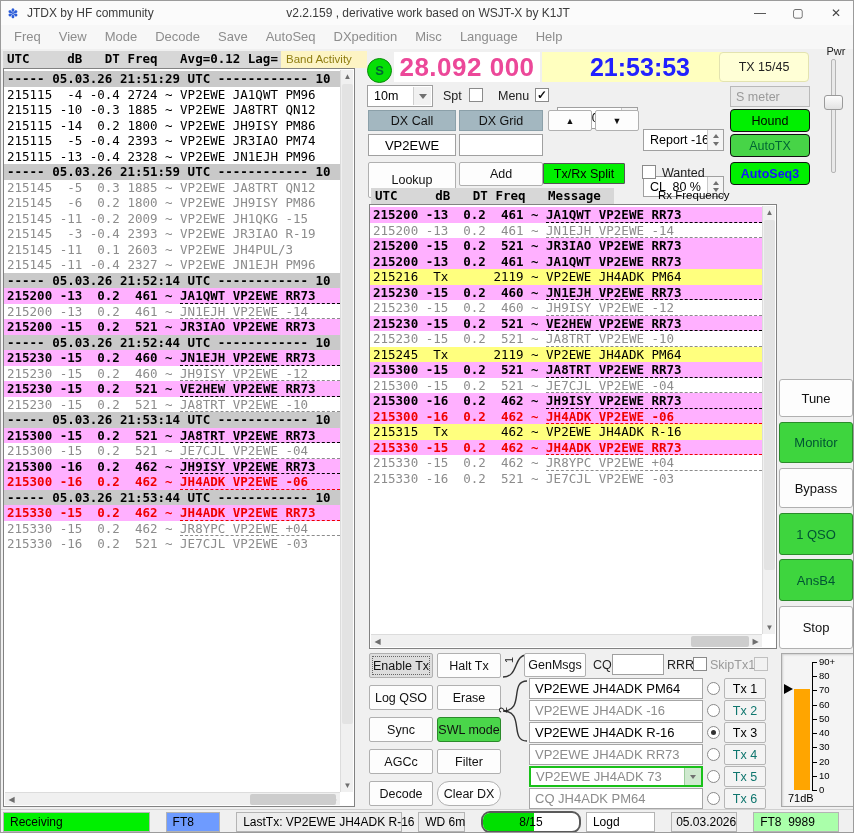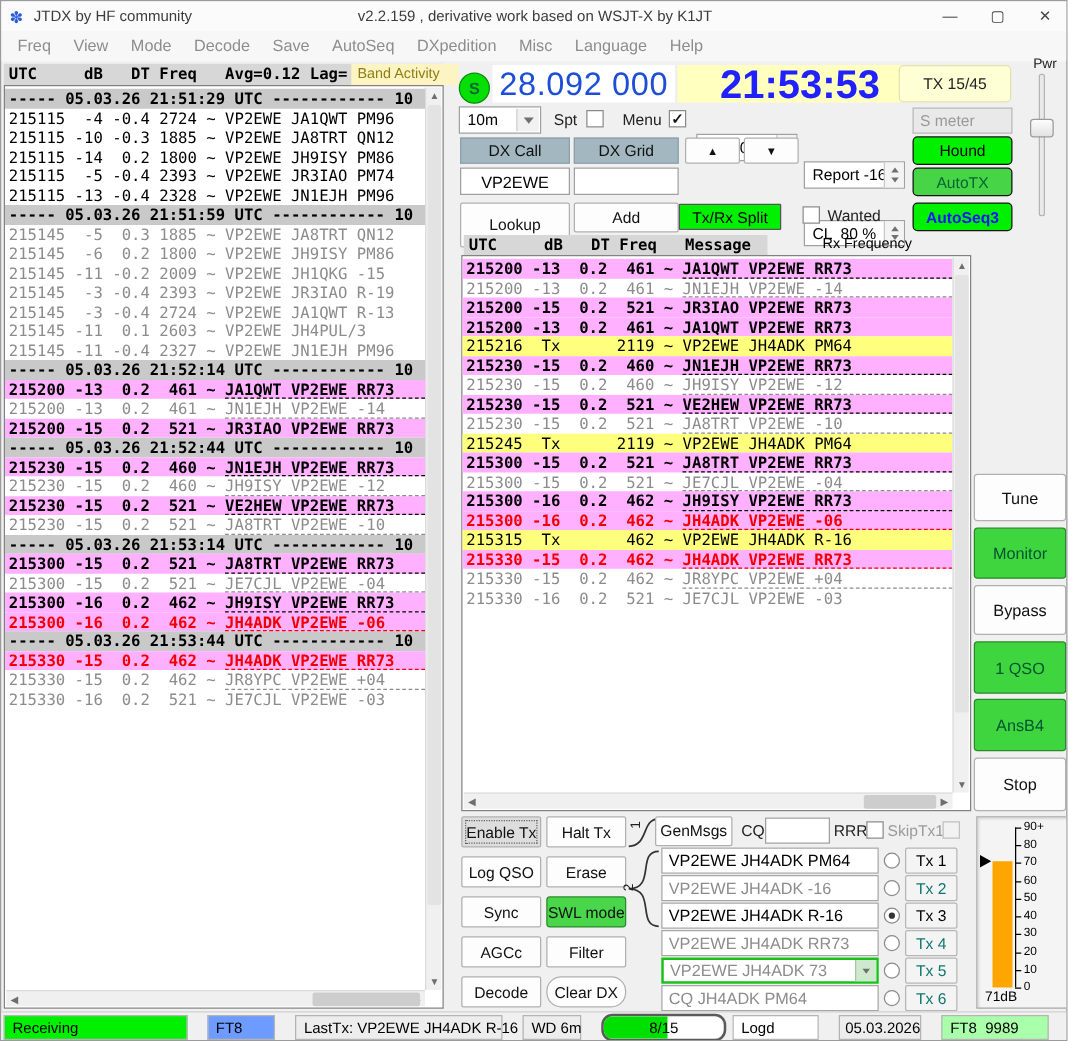--- a/index.html
+++ b/index.html
@@ -42,23 +42,23 @@
   .sb-thumb-v{position:absolute;left:1px;width:11px;background:#e3e3e3;border-radius:2px;}
 
   .grouptab{font-size:11.5px;line-height:17px;padding:0 5px;white-space:nowrap;}
   #band-tab{background:#fdf4c4;color:#8f7d12;}
   #rx-tab{color:#000;}
 
   
   #s-circle{left:366px;top:57px;width:25px;height:25px;border-radius:50%;background:#06df06;border:1px solid #0a8a0a;
             color:#063;font-weight:bold;font-size:13px;display:flex;align-items:center;justify-content:center;}
   #freq-box{left:393px;top:51px;width:146px;height:30px;background:#fff;display:flex;align-items:center;justify-content:center;
-            color:#1d4ed8;font-size:26px;font-weight:normal;letter-spacing:0.5px;white-space:pre;text-align:center;}
+            color:#ec4899;font-size:26px;font-weight:bold;letter-spacing:0.5px;white-space:pre;text-align:center;}
   #time-box{left:541px;top:51px;width:196px;height:30px;background:#ffffbf;display:flex;align-items:center;justify-content:center;
-            color:#2121ff;font-size:32px;font-weight:bold;}
+            color:#2121ff;font-size:25px;font-weight:bold;}
   #tx-timer{left:718px;top:51px;width:90px;height:30px;background:#ffffd6;border:1px solid #e3e3b0;border-radius:4px;
             font-size:12.5px;display:flex;align-items:center;justify-content:center;color:#222;}
   #pwr-label{left:818px;top:44px;width:34px;font-size:11px;color:#222;text-align:center;}
   #pwr-track{left:830px;top:58px;width:5px;height:114px;background:#e9e9e9;border:1px solid #b5b5b5;border-radius:2px;}
   #pwr-knob{left:823px;top:94px;width:19px;height:15px;background:linear-gradient(#fdfdfd,#e2e2e2);border:1px solid #9a9a9a;border-radius:3px;}
 
   
   .ctl-label{font-size:12.5px;color:#222;}
   .combo{background:#fff;border:1px solid #a0a0a0;font-size:12.5px;display:flex;align-items:center;padding-left:6px;position:relative;}
   .combo .dd{position:absolute;right:1px;top:1px;bottom:1px;width:18px;background:#f1f1f1;border-left:1px solid #cfcfcf;
@@ -159,21 +159,20 @@
         <div class="drow r-k"><span>215115  -4 -0.4 2724 ~ </span><span class="msg">VP2EWE JA1QWT PM96</span></div>
         <div class="drow r-k"><span>215115 -10 -0.3 1885 ~ </span><span class="msg">VP2EWE JA8TRT QN12</span></div>
         <div class="drow r-k"><span>215115 -14  0.2 1800 ~ </span><span class="msg">VP2EWE JH9ISY PM86</span></div>
         <div class="drow r-k"><span>215115  -5 -0.4 2393 ~ </span><span class="msg">VP2EWE JR3IAO PM74</span></div>
         <div class="drow r-k"><span>215115 -13 -0.4 2328 ~ </span><span class="msg">VP2EWE JN1EJH PM96</span></div>
         <div class="drow r-sep">----- 05.03.26 21:51:59 UTC ------------ 10</div>
         <div class="drow r-g"><span>215145  -5  0.3 1885 ~ </span><span class="msg">VP2EWE JA8TRT QN12</span></div>
         <div class="drow r-g"><span>215145  -6  0.2 1800 ~ </span><span class="msg">VP2EWE JH9ISY PM86</span></div>
         <div class="drow r-g"><span>215145 -11 -0.2 2009 ~ </span><span class="msg">VP2EWE JH1QKG -15</span></div>
         <div class="drow r-g"><span>215145  -3 -0.4 2393 ~ </span><span class="msg">VP2EWE JR3IAO R-19</span></div>
-        <div class="drow r-g"><span>215145  -3 -0.4 2724 ~ </span><span class="msg">VP2EWE JA1QWT R-13</span></div>
         <div class="drow r-g"><span>215145 -11  0.1 2603 ~ </span><span class="msg">VP2EWE JH4PUL/3</span></div>
         <div class="drow r-g"><span>215145 -11 -0.4 2327 ~ </span><span class="msg">VP2EWE JN1EJH PM96</span></div>
         <div class="drow r-sep">----- 05.03.26 21:52:14 UTC ------------ 10</div>
         <div class="drow r-p u"><span>215200 -13  0.2  461 ~ </span><span class="msg">JA1QWT VP2EWE RR73</span></div>
         <div class="drow r-g u"><span>215200 -13  0.2  461 ~ </span><span class="msg">JN1EJH VP2EWE -14</span></div>
         <div class="drow r-p"><span>215200 -15  0.2  521 ~ </span><span class="msg">JR3IAO VP2EWE RR73</span></div>
         <div class="drow r-sep">----- 05.03.26 21:52:44 UTC ------------ 10</div>
         <div class="drow r-p u"><span>215230 -15  0.2  460 ~ </span><span class="msg">JN1EJH VP2EWE RR73</span></div>
         <div class="drow r-g u"><span>215230 -15  0.2  460 ~ </span><span class="msg">JH9ISY VP2EWE -12</span></div>
         <div class="drow r-p u"><span>215230 -15  0.2  521 ~ </span><span class="msg">VE2HEW VP2EWE RR73</span></div>

